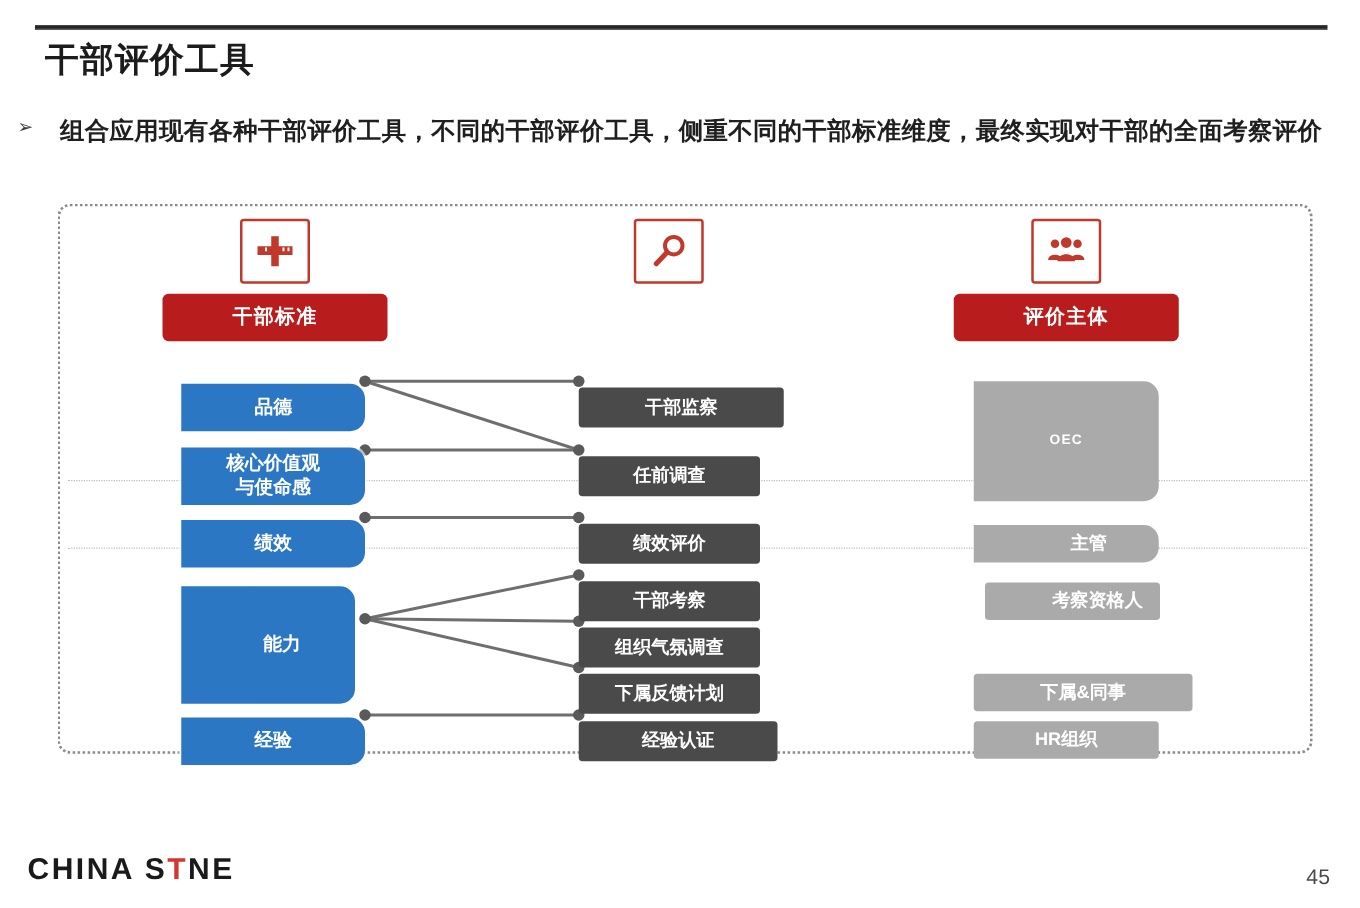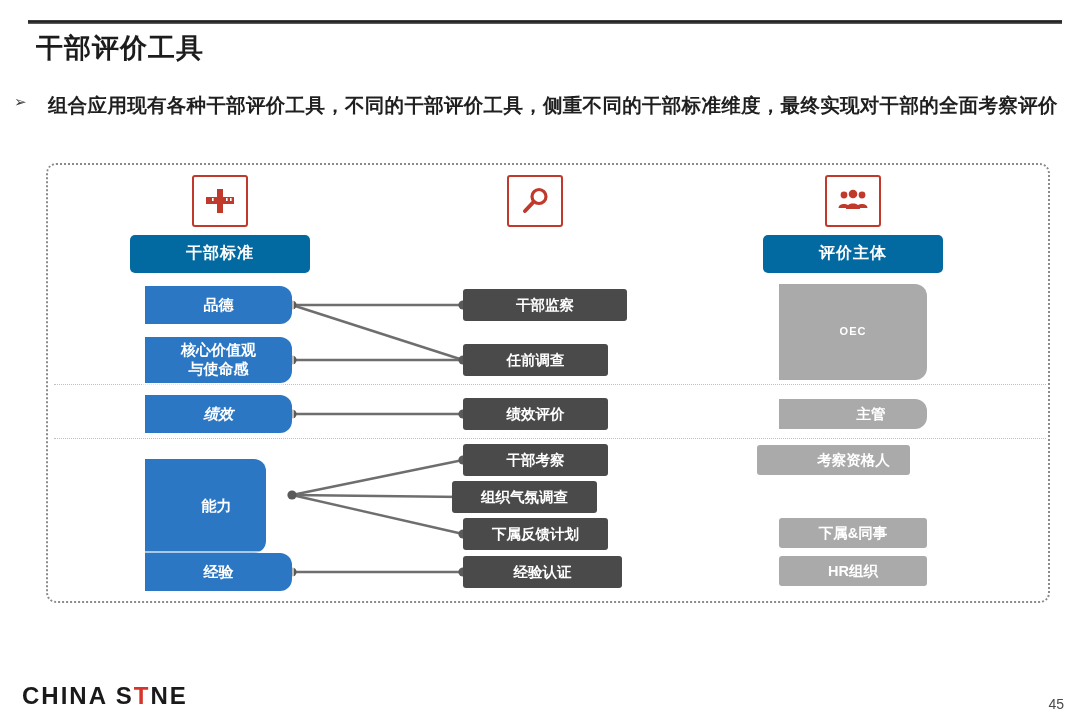--- a/index.html
+++ b/index.html
@@ -97,40 +97,41 @@
     border: 2.5px solid #c0392b;
     border-radius: 3px;
     background: #fff;
     display: flex;
     align-items: center;
     justify-content: center;
     box-sizing: border-box;
   }
   .head-label {
     display: block;
-    background: #0369a1;
+    background: #b91c1c;
     color: #ffffff;
     font-size: 16px;
     font-weight: bold;
     padding: 8px 0 9px 0;
     border-radius: 5px;
     letter-spacing: 1px;
   }
 
   
   .node {
     position: absolute;
     box-sizing: border-box;
     display: flex;
     align-items: center;
     justify-content: center;
     text-align: center;
     color: #ffffff;
     font-weight: bold;
     line-height: 1.25;
+    margin-top: 21px;
   }
   .node.std {
     background: #2b77c4;
     border-radius: 0 12px 12px 0;
     font-size: 15px;
     box-shadow: 0 0 0 2px rgba(255,255,255,0.6);
   }
   .node.tool {
     background: #4a4a4a;
     border-radius: 3px;
@@ -174,21 +175,21 @@
   }
   .logo-mark {
     position: relative;
     display: inline-block;
     color: #d6352b;
   }
   .page-number {
     position: absolute;
     right: 24px;
     bottom: 14px;
-    font-size: 14px;
+    font-size: 17px;
     color: #4a4a4a;
   }
 </style>
 </head>
 <body>
 
 <div class="slide">
 
   <div class="top-rule"></div>
 
@@ -269,25 +270,25 @@
 
     <div class="node std" style="left:97px; top:121px; width:147px; height:38px;">
       <span>品德</span>
     </div>
 
     <div class="node std" style="left:97px; top:172px; width:147px; height:46px; white-space:pre-line;">
       <span>核心价值观
 与使命感</span>
     </div>
 
-    <div class="node std" style="left:97px; top:230px; width:147px; height:38px;font-style:italic;">
+    <div class="node std" style="left:97px; top:230px; width:147px; height:38px;">
       <span>绩效</span>
     </div>
 
-    <div class="node std" style="left:97px; top:294px; width:121px; height:94px;padding-left:22px;">
+    <div class="node std" style="left:97px; top:283px; width:139px; height:94px;padding-left:22px;">
       <span>能力</span>
     </div>
 
     <div class="node std" style="left:97px; top:388px; width:147px; height:38px;">
       <span>经验</span>
     </div>
 
     <div class="node tool" style="left:415px; top:124px; width:164px; height:32px;">
       <span>干部监察</span>
     </div>
@@ -297,45 +298,45 @@
     </div>
 
     <div class="node tool" style="left:415px; top:233px; width:145px; height:32px;justify-content:center;">
       <span>绩效评价</span>
     </div>
 
     <div class="node tool" style="left:415px; top:279px; width:145px; height:32px;">
       <span>干部考察</span>
     </div>
 
-    <div class="node tool" style="left:404px; top:316px; width:145px; height:32px;">
+    <div class="node tool" style="left:415px; top:316px; width:145px; height:32px;">
       <span>组织气氛调查</span>
     </div>
 
     <div class="node tool" style="left:415px; top:353px; width:145px; height:32px;">
       <span>下属反馈计划</span>
     </div>
 
     <div class="node tool" style="left:415px; top:391px; width:159px; height:32px;">
       <span>经验认证</span>
     </div>
 
     <div class="node actor oec" style="left:731px; top:119px; width:148px; height:96px;">
       <span>OEC</span>
     </div>
 
     <div class="node actor" style="left:731px; top:234px; width:148px; height:30px;padding-left:36px;">
       <span>主管</span>
     </div>
 
-    <div class="node actor plain" style="left:709px; top:280px; width:153px; height:30px;padding-left:40px;">
+    <div class="node actor plain" style="left:740px; top:280px; width:140px; height:30px;padding-left:40px;">
       <span>考察资格人</span>
     </div>
 
-    <div class="node actor plain" style="left:731px; top:353px; width:148px; height:30px;">
+    <div class="node actor plain" style="left:731px; top:353px; width:175px; height:30px;">
       <span>下属&amp;同事</span>
     </div>
 
     <div class="node actor plain" style="left:731px; top:391px; width:148px; height:30px;">
       <span>HR组织</span>
     </div>
 
   </div>
 
   <div class="footer-logo">

